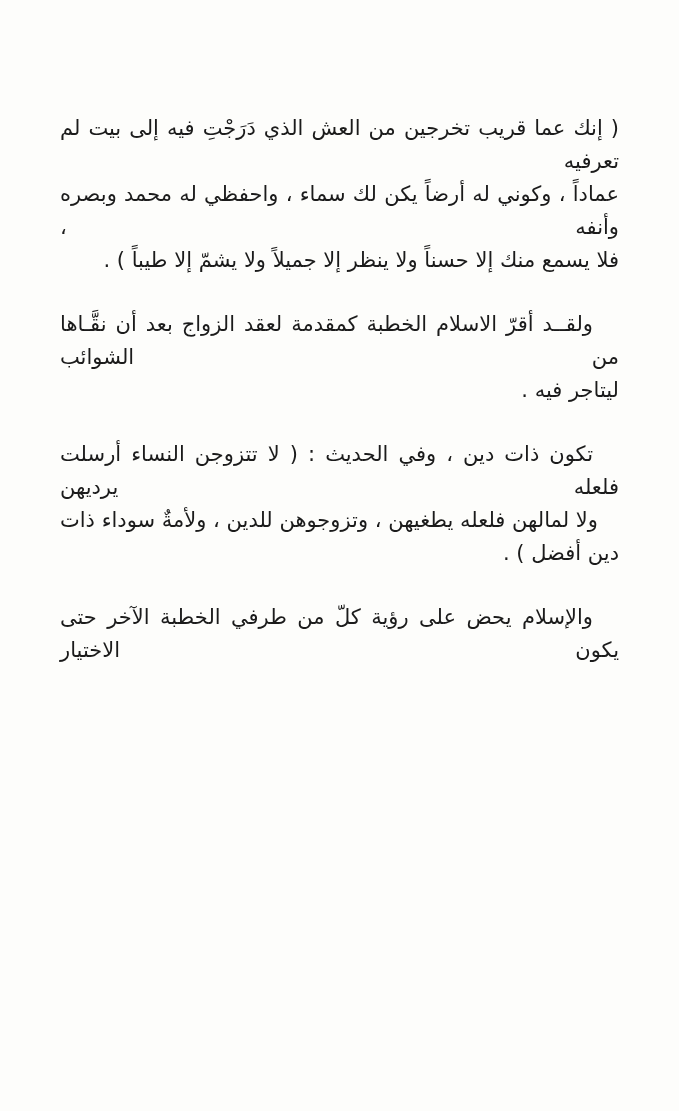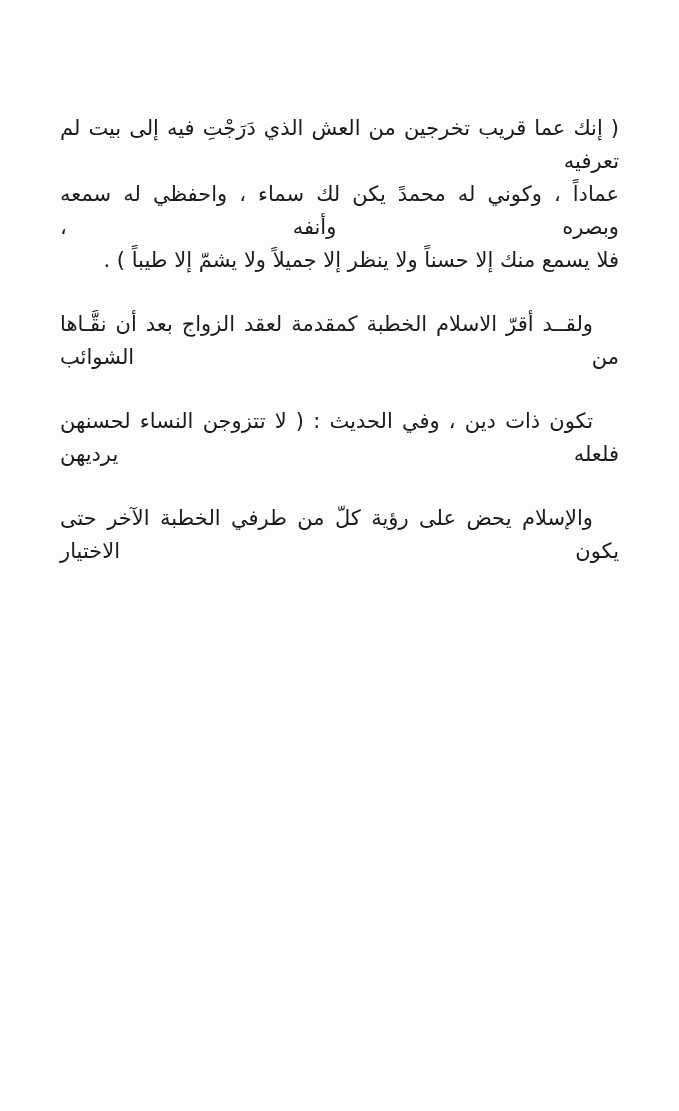--- a/index.html
+++ b/index.html
@@ -39,30 +39,32 @@
     text-indent: 26px;
   }
 </style>
 </head>
 <body>
 
 <div class="page">
 
   <div class="para">
     <div class="line">( إنك عما قريب تخرجين من العش الذي دَرَجْتِ فيه إلى بيت لم تعرفيه</div>
-    <div class="line">عماداً ، وكوني له محمدً يكن لك سماء ، واحفظي له سمعه وبصره وأنفه ،</div>
+    <div class="line">عماداً ، وكوني له أرضاً يكن لك سماء ، واحفظي له محمد وبصره وأنفه ،</div>
     <div class="line last">فلا يسمع منك إلا حسناً ولا ينظر إلا جميلاً ولا يشمّ إلا طيباً ) .</div>
   </div>
 
   <div class="para indent">
     <div class="line">ولقــد أقرّ الاسلام الخطبة كمقدمة لعقد الزواج بعد أن نقَّـاها من الشوائب</div>
+    <div class="line last">ليتاجر فيه .</div>
   </div>
 
   <div class="para indent">
-    <div class="line">تكون ذات دين ، وفي الحديث : ( لا تتزوجن النساء لحسنهن فلعله يرديهن</div>
+    <div class="line">تكون ذات دين ، وفي الحديث : ( لا تتزوجن النساء أرسلت فلعله يرديهن</div>
+    <div class="line last">ولا لمالهن فلعله يطغيهن ، وتزوجوهن للدين ، ولأمةٌ سوداء ذات دين أفضل ) .</div>
   </div>
 
   <div class="para indent">
     <div class="line">والإسلام يحض على رؤية كلّ من طرفي الخطبة الآخر حتى يكون الاختيار</div>
 
   </div>
 
 </div>
 
 </body></html>

